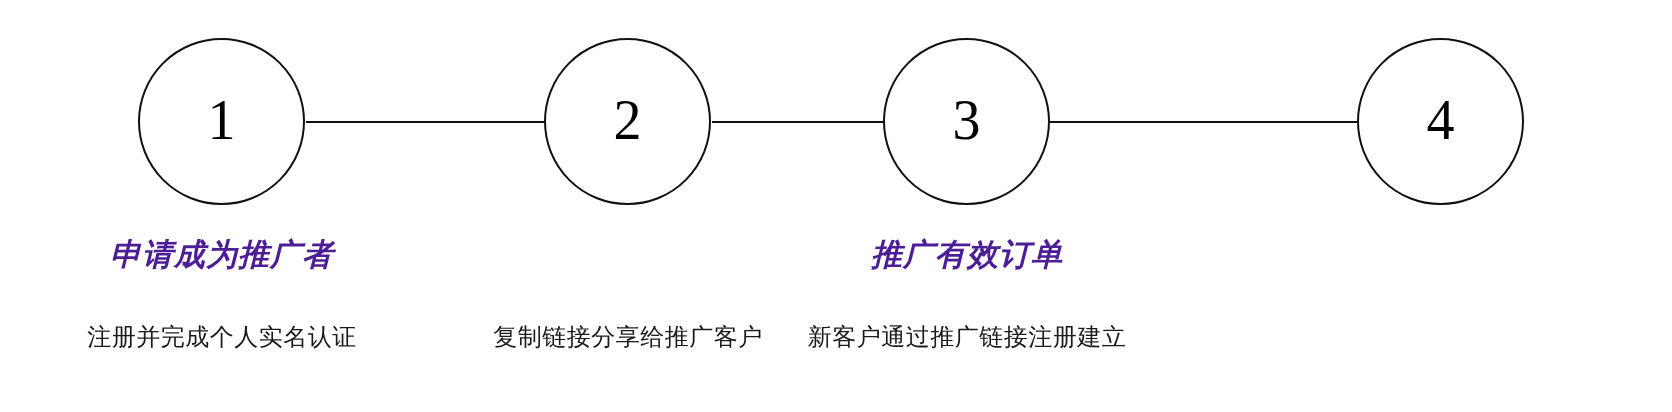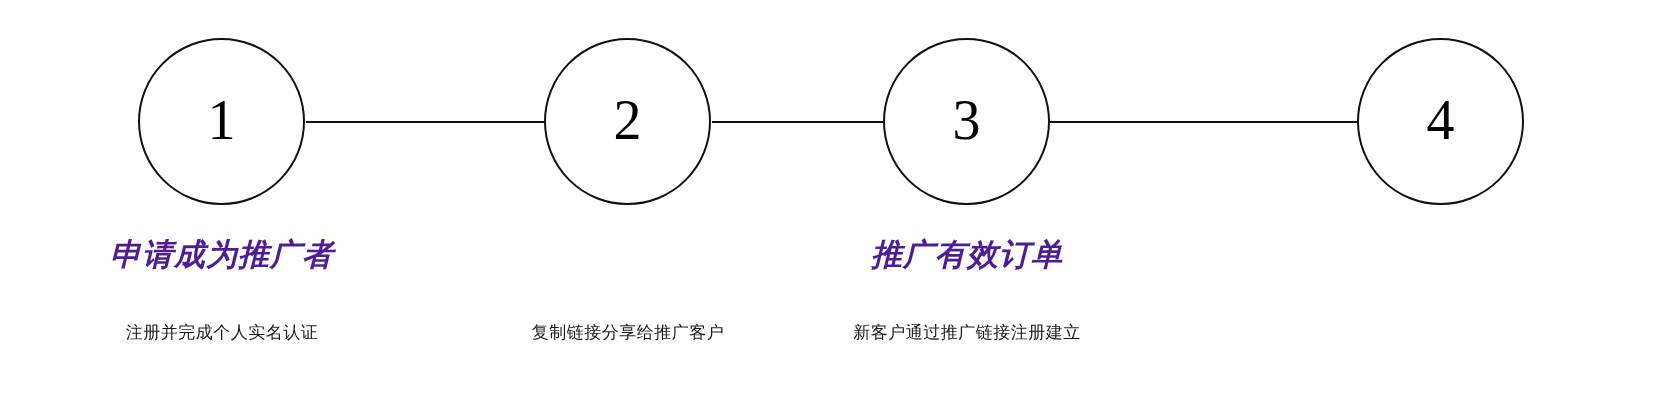--- a/index.html
+++ b/index.html
@@ -87,21 +87,21 @@
     color: #4c1d95;
     white-space: nowrap;
     font-style: italic;
   }
 
   .step-desc {
     position: absolute;
     top: 321px;
     left: 0;
     width: 420px;
-    font-size: 17px;
+    font-size: 24px;
     font-weight: 400;
     letter-spacing: 0.5px;
     color: #1a1a1a;
     white-space: nowrap;
   }
 </style>
 </head>
 <body>
 
 <div id="flow-root">

